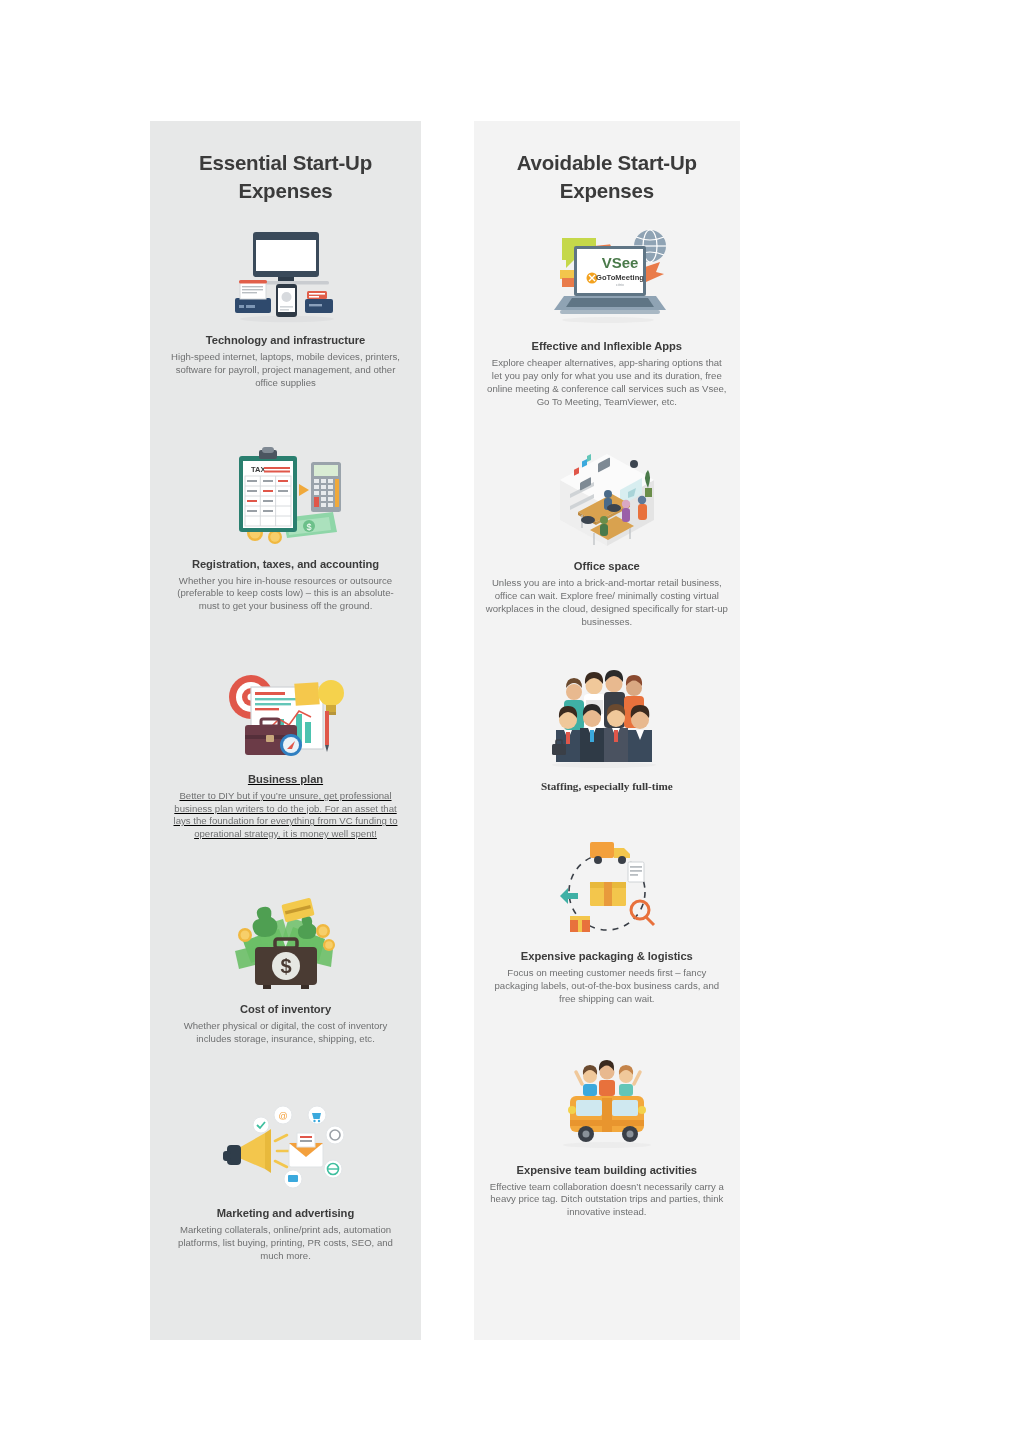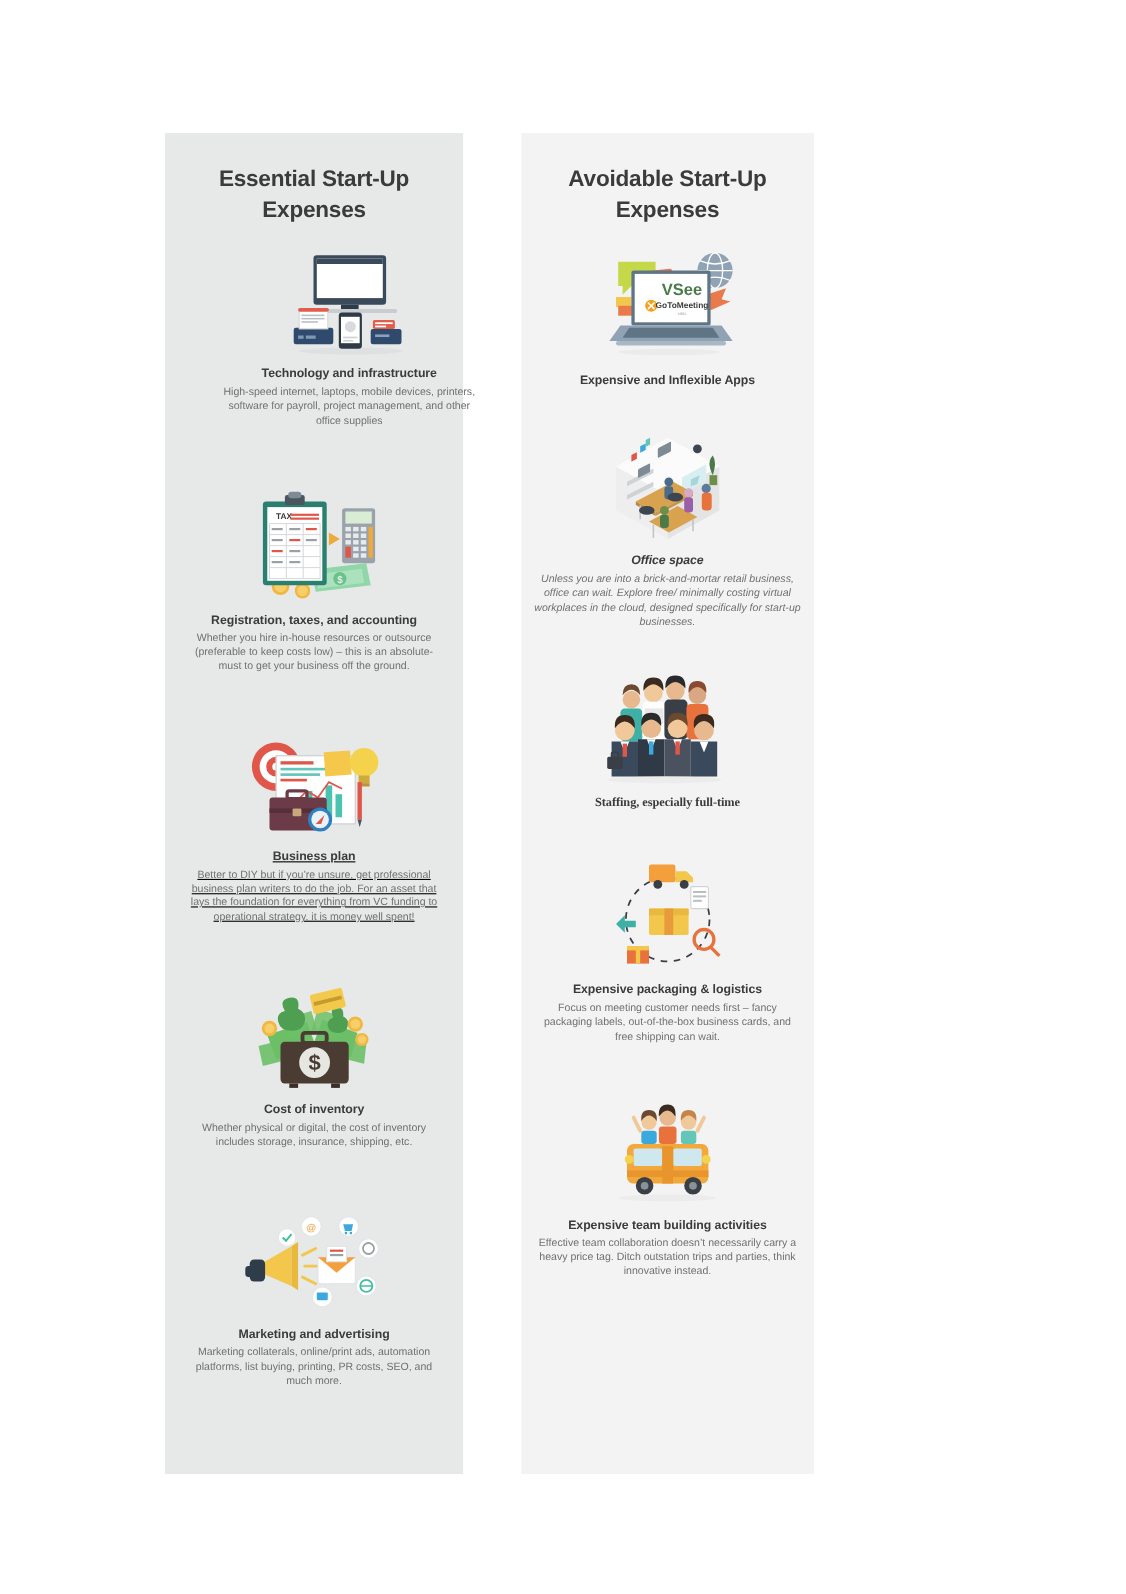--- a/index.html
+++ b/index.html
@@ -89,21 +89,21 @@
 </style>
 </head>
 <body>
 
 <div id="infographic">
   <div class="board">
 
     <div class="column left">
       <div class="col-title">Essential Start-Up Expenses</div>
 
-      <div class="entry" style="margin-top:16px;margin-left:32px;">
+      <div class="entry" style="margin-top:16px;">
         <div class="art">
           <svg viewBox="0 0 130 108">
             <ellipse cx="66" cy="99" rx="47" ry="3.2" fill="#dfe0e1"></ellipse>
 
             <rect x="32" y="12" width="66" height="45" rx="3" fill="#3a4a5a"></rect>
             <rect x="35" y="15" width="60" height="36" fill="#ffffff"></rect>
             <rect x="35" y="15" width="60" height="5" fill="#3a4a5a"></rect>
             <rect x="57" y="57" width="16" height="4" fill="#2e3c4a"></rect>
             <rect x="22" y="61" width="86" height="3.5" rx="1.6" fill="#c9ccd0"></rect>
 
@@ -365,24 +365,25 @@
             <path d="M47 59 l6 6 M53 59 l-6 6" stroke="#ffffff" stroke-width="1.4"></path>
             <text x="78" y="64" font-size="7.6" font-weight="bold" fill="#3a3a3a" text-anchor="middle" font-family="Liberation Sans, sans-serif">GoToMeeting</text>
             <text x="78" y="70" font-size="3.8" fill="#9aa0a6" text-anchor="middle" font-family="Liberation Sans, sans-serif">citrix</text>
 
             <path d="M22 80 h92 l10 14 h-112 Z" fill="#8fa3b4"></path>
             <path d="M30 82 h76 l6 9 h-88 Z" fill="#5f7585"></path>
             <rect x="18" y="94" width="100" height="4" rx="2" fill="#a9b8c4"></rect>
             <ellipse cx="66" cy="104" rx="46" ry="3" fill="#ebebeb"></ellipse>
           </svg>
         </div>
-        <div class="entry-title">Expensive and Inflexible Apps</div>
-      </div>
-
-      <div class="entry" style="margin-top:38px;font-style:italic;">
+        <div class="entry-title">Effective and Inflexible Apps</div>
+        <div class="entry-body">Explore cheaper alternatives, app-sharing options that let you pay only for what you use and its duration, free online meeting &amp; conference call services such as Vsee, Go To Meeting, TeamViewer, etc.</div>
+      </div>
+
+      <div class="entry" style="margin-top:38px;">
         <div class="art">
           <svg viewBox="0 0 130 108">
 
             <path d="M18 34 L65 8 L112 34 L112 74 L65 100 L18 74 Z" fill="#f7f7f7"></path>
             <path d="M18 34 L65 60 L65 100 L18 74 Z" fill="#eeeeee"></path>
             <path d="M112 34 L65 60 L65 100 L112 74 Z" fill="#e4e4e4"></path>
             <path d="M18 34 L65 8 L112 34 L65 60 Z" fill="#fbfbfb"></path>
 
             <path d="M78 44 L100 32 L100 48 L78 60 Z" fill="#d8eef0"></path>
             <path d="M86 46 L94 42 L92 50 L86 52 Z" fill="#a9d4d8"></path>

